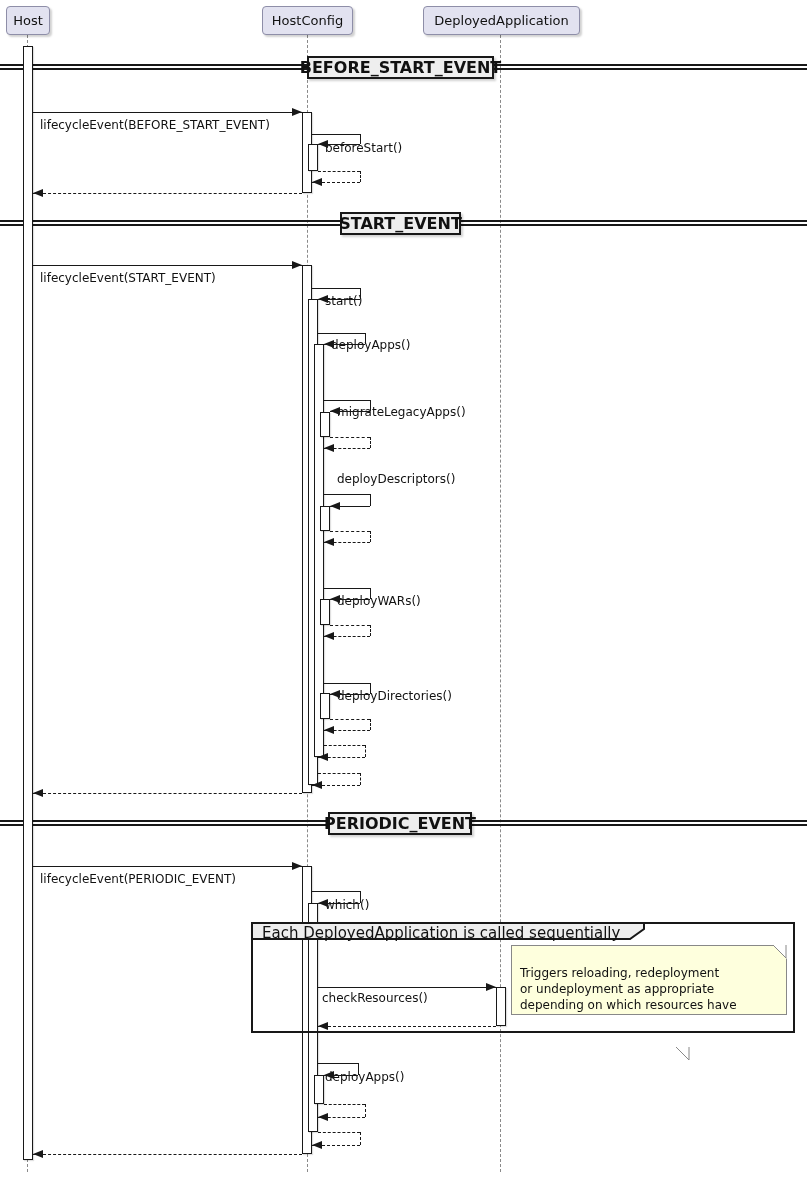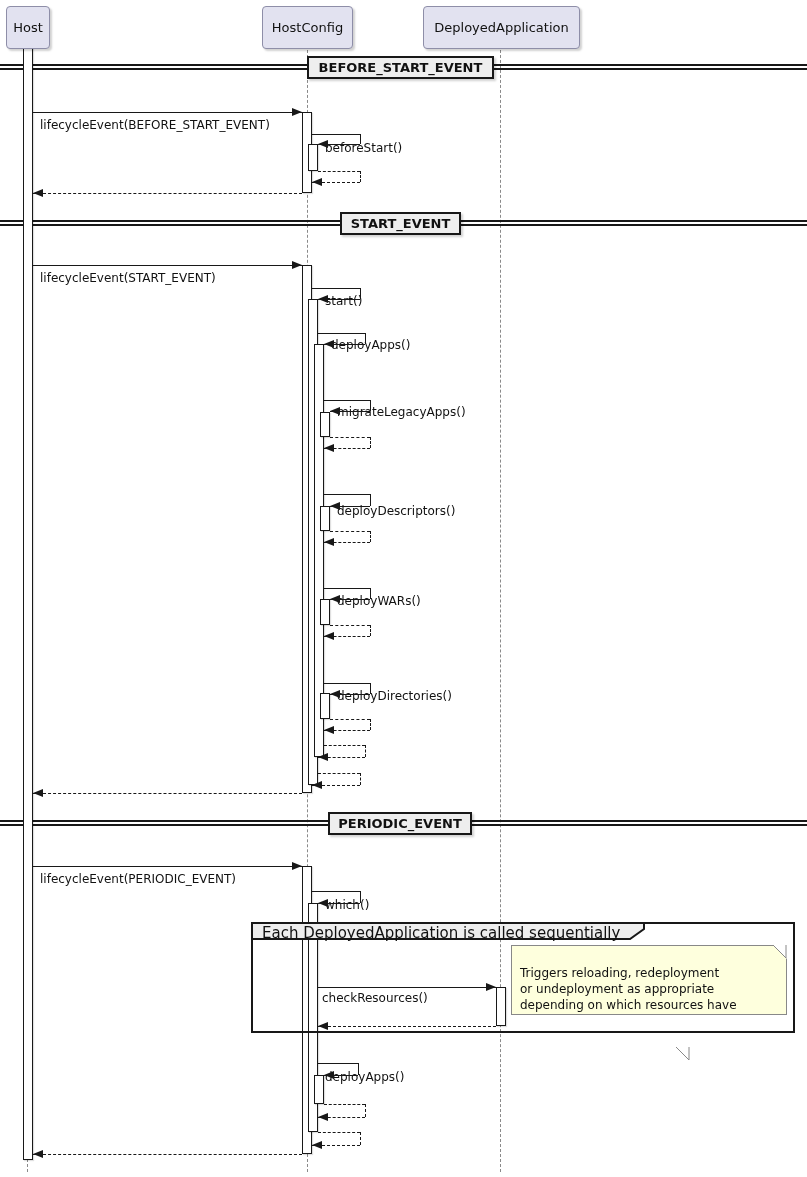--- a/index.html
+++ b/index.html
@@ -8,23 +8,23 @@
     --lifeline-color:#8A8A8A; --background:#FFFFFF;
   }
   html,body{margin:0;padding:0;background:var(--background);}
   .diagram{position:relative;width:807px;height:1177px;background:var(--background);
     font-family:"DejaVu Sans","Liberation Sans",sans-serif;color:#111;overflow:hidden;}
   .abs{position:absolute;}
   .lifeline{position:absolute;width:0;border-left:1px dashed var(--lifeline-color);z-index:1;}
   .divlines{position:absolute;left:0;width:807px;height:6px;box-sizing:border-box;
     border-top:2px solid var(--line-color);border-bottom:2px solid var(--line-color);z-index:2;}
   .divlabel{position:absolute;height:23px;box-sizing:border-box;background:var(--divider-fill);
-    border:2px solid var(--line-color);font-weight:bold;font-size:13px;display:flex;
+    border:2px solid var(--line-color);font-weight:bold;font-size:16px;display:flex;
     align-items:center;justify-content:center;z-index:6;box-shadow:2px 2px 2px rgba(0,0,0,.18);white-space:nowrap;text-align:right;}
-  .participant{position:absolute;height:43px;box-sizing:border-box;background:var(--participant-fill);
+  .participant{position:absolute;height:29px;box-sizing:border-box;background:var(--participant-fill);
     border:1px solid var(--participant-border);border-radius:4px;display:flex;align-items:center;
     justify-content:center;font-size:13px;z-index:5;box-shadow:2px 2px 2px rgba(0,0,0,.18);white-space:nowrap;}
   .act{position:absolute;width:10px;background:#fff;border:1px solid var(--line-color);
     box-sizing:border-box;z-index:3;box-shadow:1px 1px 1px rgba(0,0,0,.12);}
   .hl{position:absolute;height:0;border-top:1px solid var(--line-color);z-index:4;}
   .hd{position:absolute;height:0;border-top:1px dashed var(--line-color);z-index:4;}
   .vl{position:absolute;width:0;border-left:1px solid var(--line-color);z-index:4;}
   .vd{position:absolute;width:0;border-left:1px dashed var(--line-color);z-index:4;}
   .ahl{position:absolute;width:0;height:0;border-top:4.5px solid transparent;
     border-bottom:4.5px solid transparent;border-right:10px solid var(--line-color);z-index:4;}
@@ -112,21 +112,21 @@
   <div class="mlabel" style="left:337px;top:381px">migrateLegacyApps()</div>
   <div class="hl" style="left:324px;top:400px;width:46px"></div>
   <div class="vl" style="left:370px;top:400px;height:11px"></div>
   <div class="hl" style="left:330px;top:411px;width:40px"></div>
   <div class="ahl" style="left:330px;top:407px"></div>
   <div class="hd" style="left:330px;top:437px;width:40px"></div>
   <div class="vd" style="left:370px;top:437px;height:11px"></div>
   <div class="hd" style="left:324px;top:448px;width:46px"></div>
   <div class="ahl" style="left:324px;top:444px"></div>
 
-  <div class="mlabel" style="left:337px;top:480px">deployDescriptors()</div>
+  <div class="mlabel" style="left:337px;top:448px">deployDescriptors()</div>
   <div class="hl" style="left:324px;top:494px;width:46px"></div>
   <div class="vl" style="left:370px;top:494px;height:12px"></div>
   <div class="hl" style="left:330px;top:506px;width:40px"></div>
   <div class="ahl" style="left:330px;top:502px"></div>
   <div class="hd" style="left:330px;top:531px;width:40px"></div>
   <div class="vd" style="left:370px;top:531px;height:11px"></div>
   <div class="hd" style="left:324px;top:542px;width:46px"></div>
   <div class="ahl" style="left:324px;top:538px"></div>
 
   <div class="mlabel" style="left:337px;top:570px">deployWARs()</div>

